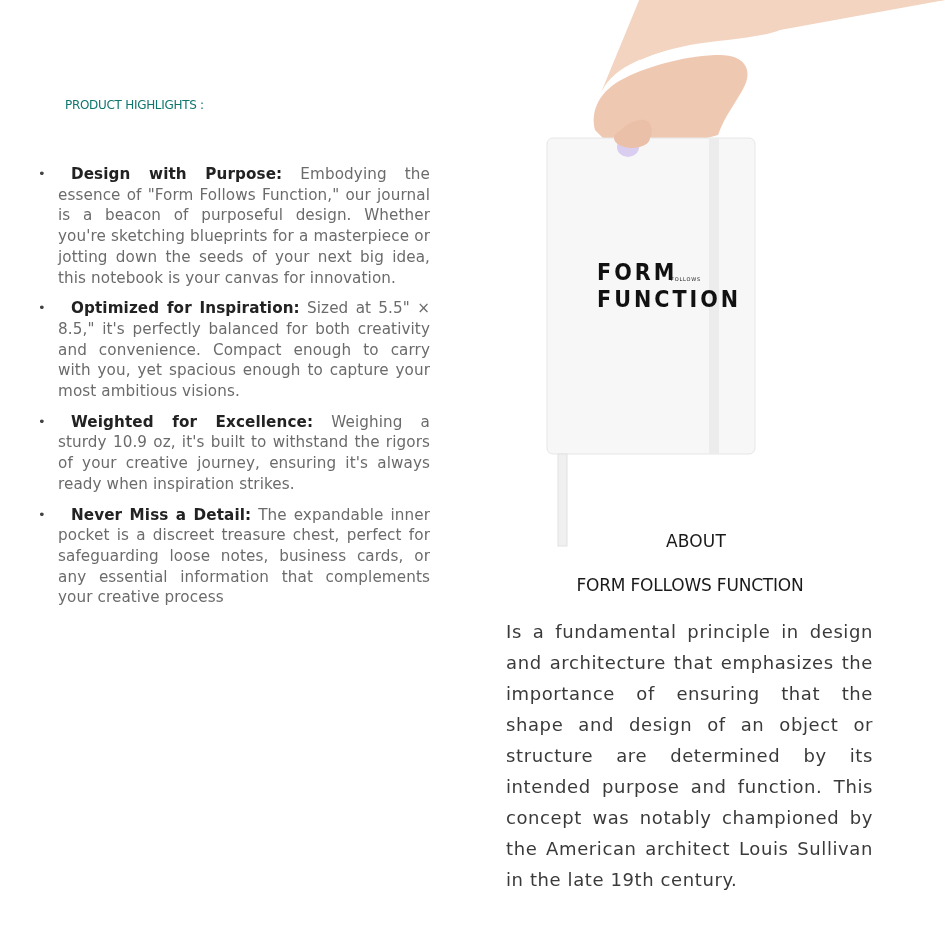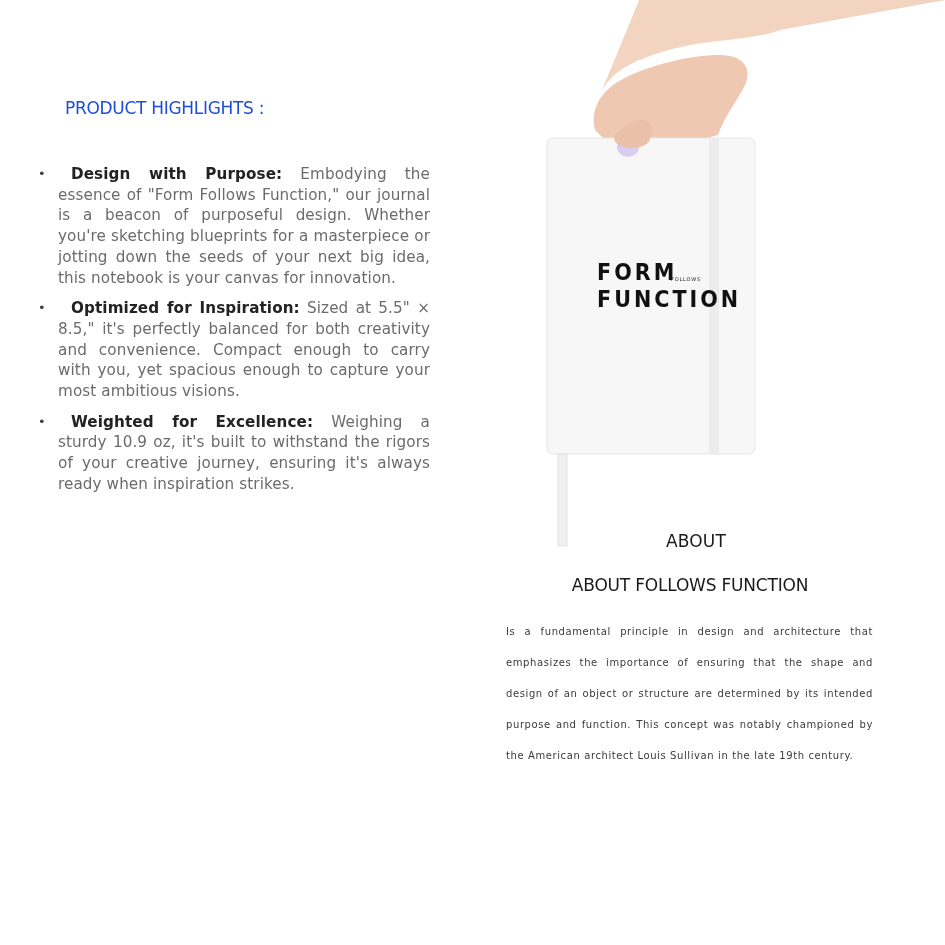--- a/index.html
+++ b/index.html
@@ -1,35 +1,36 @@
 <!DOCTYPE html>
 <html><head>
 <meta charset="utf-8">
 <style>
   html, body { margin:0; padding:0; background:#ffffff; }
   body { width:945px; height:945px; position:relative; overflow:hidden; font-family:"DejaVu Sans", sans-serif; color:#6f6f6f; }
-  .heading { position:absolute; left:65px; top:98px; font-size:17px; color:#1d4ed8; letter-spacing:-0.3px; }
+  .heading { position:absolute; left:65px; top:98px; font-size:12px; color:#0f766e; letter-spacing:-0.3px; }
   .list { position:absolute; left:38px; top:164px; width:392px; margin:0; padding:0; list-style:none; }
   .list li { position:relative; padding-left:20px; font-size:15.2px; line-height:20.7px; text-align:justify; margin-bottom:10px; color:#6b6b6b; letter-spacing:0.1px; }
   .list li::before { content:"•"; position:absolute; left:0; top:0; color:#444; font-size:13px; }
   .list li b { color:#222; font-weight:bold;margin-left:13px; }
   .photo { position:absolute; left:540px; top:0; width:405px; height:560px; }
   .about-title { position:absolute; left:0; width:1390px; text-align:center; top:531px; font-size:17px; color:#1a1a1a; letter-spacing:0.2px; }
   .fff-title { position:absolute; left:505px; width:370px; text-align:center; top:575px; font-size:17px; color:#1a1a1a; letter-spacing:-0.2px; }
-  .about-body { position:absolute; left:506px; top:616px; width:367px; font-size:10px; line-height:31px; text-align:justify; color:#3a3a3a; letter-spacing:0.6px; }
+  .about-body { position:absolute; left:506px; top:616px; width:367px; font-size:18px; line-height:31px; text-align:justify; color:#3a3a3a; letter-spacing:0.6px; }
 </style>
 </head>
 <body>
 
 <div class="heading">PRODUCT HIGHLIGHTS :</div>
 
 <ul class="list">
   <li><b>Design with Purpose:</b><span> Embodying the essence of "Form Follows Function," our journal is a beacon of purposeful design. Whether you're sketching blueprints for a masterpiece or jotting down the seeds of your next big idea, this notebook is your canvas for innovation.</span></li>
   <li><b>Optimized for Inspiration:</b><span> Sized at 5.5" × 8.5," it's perfectly balanced for both creativity and convenience. Compact enough to carry with you, yet spacious enough to capture your most ambitious visions.</span></li>
   <li><b>Weighted for Excellence:</b><span> Weighing a sturdy 10.9 oz, it's built to withstand the rigors of your creative journey, ensuring it's always ready when inspiration strikes.</span></li>
+  <li><b>Never Miss a Detail:</b><span> The expandable inner pocket is a discreet treasure chest, perfect for safeguarding loose notes, business cards, or any essential information that complements your creative process</span></li>
 </ul>
 
 <svg class="photo" viewBox="540 0 405 560" width="405" height="560">
 
   <path d="M640 60 C 700 35, 780 20, 945 0 L 945 -5 L 700 -5 C 670 20, 640 40, 640 60 Z" fill="#f2d3c0"></path>
   <path d="M600 95 C 610 70, 640 55, 690 45 C 720 40, 760 38, 780 30 L 945 0 L 945 -2 L 640 -2 Z" fill="#f3d4c1"></path>
   <path d="M595 130 C 590 110, 600 90, 625 78 C 650 65, 690 55, 720 55 C 745 55, 752 70, 745 85 C 738 100, 725 115, 718 135 L 700 140 L 605 140 Z" fill="#efc8b2"></path>
   <path d="M615 150 C 612 135, 625 122, 640 120 C 650 118, 655 128, 650 140 C 645 152, 635 160, 625 160 C 618 160, 615 155, 615 150 Z" fill="#ebc0a8"></path>
 
   <rect x="547" y="138" width="208" height="316" rx="6" fill="#f7f7f7" stroke="#e6e6e6" stroke-width="1"></rect>
@@ -38,14 +39,14 @@
 
   <ellipse cx="628" cy="147" rx="11" ry="10" fill="#d9cdf0"></ellipse>
   <ellipse cx="632" cy="138" rx="18" ry="10" fill="#ebc0a8"></ellipse>
 
   <text x="597" y="280" font-family="DejaVu Sans Condensed, DejaVu Sans, sans-serif" font-weight="bold" font-size="23" letter-spacing="3" fill="#111">FORM</text>
   <text x="671" y="281" font-family="DejaVu Sans, sans-serif" font-size="5" letter-spacing="0.8" fill="#222">FOLLOWS</text>
   <text x="597" y="307" font-family="DejaVu Sans Condensed, DejaVu Sans, sans-serif" font-weight="bold" font-size="23" letter-spacing="3" fill="#111">FUNCTION</text>
 </svg>
 
 <div class="about-title" style="left:0;width:1392px;">ABOUT</div>
-<div class="fff-title">ABOUT FOLLOWS FUNCTION</div>
+<div class="fff-title">FORM FOLLOWS FUNCTION</div>
 <div class="about-body">Is a fundamental principle in design and architecture that emphasizes the importance of ensuring that the shape and design of an object or structure are determined by its intended purpose and function. This concept was notably championed by the American architect Louis Sullivan in the late 19th century.</div>
 
 </body></html>

